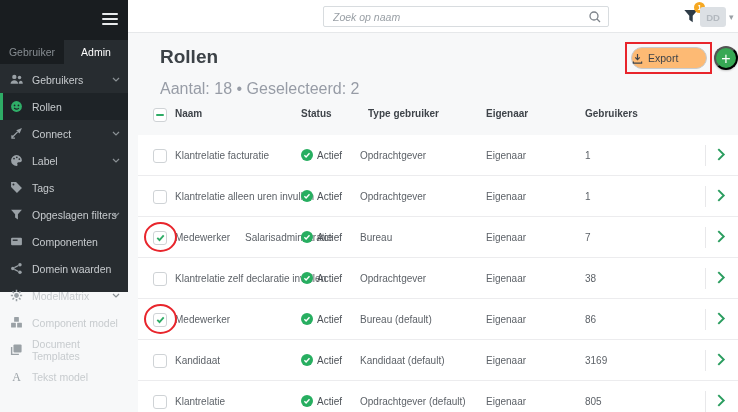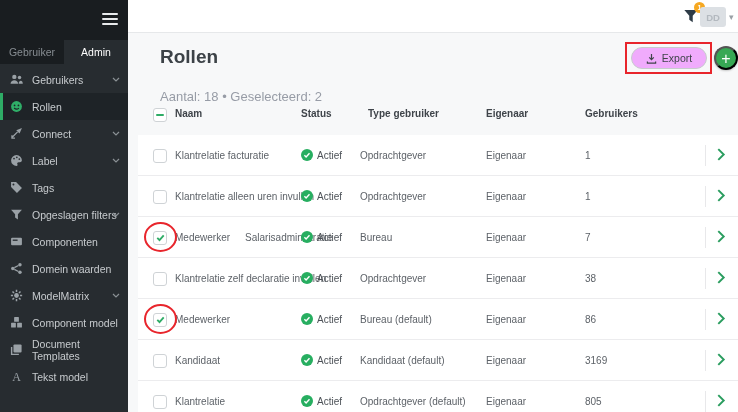--- a/index.html
+++ b/index.html
@@ -2,21 +2,21 @@
 <html><head>
 <meta charset="utf-8">
 <style>
   * { margin:0; padding:0; box-sizing:border-box; }
   html,body { width:738px; height:412px; }
   body {
     font-family:"Liberation Sans","DejaVu Sans",sans-serif;
     background:#f7f8f9; color:#3f444a; overflow:hidden; position:relative;
   }
   
-  .sidebar { position:absolute; left:0; top:0; width:128px; height:412px; background:#272c30; z-index:5; }
+  .sidebar { position:absolute; left:0; top:0; width:128px; height:292px; background:#272c30; z-index:5; }
   .sb-top { position:absolute; left:0; top:0; width:128px; height:40px; background:#191d20; }
   .hamburger { position:absolute; right:10px; top:13px; width:16px; height:12px; cursor:pointer; }
   .hamburger i { display:block; height:2px; background:#e8eaec; margin-bottom:3px; border-radius:1px; }
   .sb-tabs { position:absolute; left:0; top:40px; width:128px; height:24px; background:#191d20; display:flex; }
   .sb-tab { flex:1; display:flex; align-items:center; justify-content:center; font-size:10.5px; color:#878d92; cursor:pointer; }
   .sb-tab.active { background:#272c30; color:#ffffff; }
   .sb-items { position:absolute; left:0; top:66px; width:128px; }
   .sb-item { position:relative; height:27px; display:flex; align-items:center; padding-left:10px; color:#c7cbce; font-size:10.5px; cursor:pointer; }
   .sb-item .ic { width:13px; height:13px; margin-right:9px; color:#9aa1a6; flex:0 0 13px; display:flex; align-items:center; justify-content:center; }
   .sb-item .chev { position:absolute; right:8px; color:#8a9094; }
@@ -29,22 +29,22 @@
   .search { position:absolute; left:195px; top:6px; width:286px; height:21px; border:1px solid #d8dcdf; border-radius:2px; background:#fff; }
   .search input { width:100%; height:100%; border:0; outline:none; padding:0 26px 0 9px; font-size:10.5px; font-style:italic; color:#5d6268; font-family:inherit; background:transparent; }
   .search input::placeholder { color:#9aa0a6; font-style:italic; }
   .search .mag { position:absolute; right:6px; top:3px; cursor:pointer; }
   .filter-btn { position:absolute; left:555px; top:8px; width:18px; height:18px; cursor:pointer; }
   .badge { position:absolute; left:566px; top:2px; min-width:11px; height:11px; border-radius:6px; background:#f6a821; color:#fff; font-size:7px; font-weight:bold; display:flex; align-items:center; justify-content:center; }
   .avatar { position:absolute; left:572px; top:7px; width:26px; height:20px; background:#dce0e4; border-radius:3px; color:#b3b9bf; font-size:9.5px; font-weight:bold; display:flex; align-items:center; justify-content:center; cursor:pointer; }
   .caret { position:absolute; left:601px; top:12px; color:#9aa0a6; font-size:9px; cursor:pointer; }
   
   .page-title { position:absolute; left:32px; top:46px; font-size:19px; color:#3c4247; }
-  .page-sub { position:absolute; left:32px; top:89px; font-size:13px; color:#979ca6; }
-  .export-btn { position:absolute; left:503px; top:47px; width:76px; height:22px; border:1px solid #c8cbce; border-radius:11px; background:#f0abfc; display:flex; align-items:center; justify-content:center; gap:5px; font-size:10.5px; color:#3f444a; cursor:pointer; }
+  .page-sub { position:absolute; left:32px; top:80px; font-size:16px; color:#979ca6; }
+  .export-btn { position:absolute; left:503px; top:47px; width:76px; height:22px; border:1px solid #c8cbce; border-radius:11px; background:#fdba74; display:flex; align-items:center; justify-content:flex-start; gap:5px; font-size:10.5px; color:#3f444a; cursor:pointer; }
   .plus-btn { position:absolute; left:586px; top:46px; width:24px; height:24px; border-radius:50%; background:#37a854; color:#fff; font-size:16px; line-height:22px; text-align:center; cursor:pointer; box-shadow:0 1px 2px rgba(0,0,0,.2); }
   .anno-rect { position:absolute; left:497px; top:42px; width:87px; height:32px; border:2px solid #e8252c; pointer-events:none; z-index:8; }
   
   .thead { position:absolute; left:10px; top:95px; right:0; height:40px;text-align:right; }
   .thead .cb { top:13px; }
   .th { position:absolute; top:13px; font-size:10px; font-weight:bold; color:#3f444a; }
   .rows { position:absolute; left:10px; top:135px; right:0; background:#fff; }
   .row { position:relative; height:41px; background:#fff; border-bottom:1px solid #ececee; cursor:pointer; }
   .cell { position:absolute; top:15px; font-size:10px; color:#5d6268; white-space:nowrap; }
   .cb { position:absolute; left:15px; top:13.5px; width:14px; height:14px; background:#fff; border:1px solid #cfd3d6; border-radius:3px; cursor:pointer; display:flex; align-items:center; justify-content:center; }
@@ -211,20 +211,29 @@
             <text x="6" y="10.5" text-anchor="middle" font-size="11" font-family="Liberation Serif, DejaVu Serif, serif" fill="currentColor">A</text>
           </svg>
         </span>
         <span>Tekst model</span>
       </div>
     </nav>
 </aside>
 
 <div class="main">
   <div class="topbar">
+    <div class="search">
+      <input type="text" placeholder="Zoek op naam" style="">
+      <span class="mag">
+        <svg width="14" height="14" viewBox="0 0 14 14">
+            <circle cx="6" cy="6" r="4" stroke="#7d838a" stroke-width="1.3" fill="none"></circle>
+            <path d="M9 9l3 3" stroke="#7d838a" stroke-width="1.3"></path>
+          </svg>
+      </span>
+    </div>
     <span class="filter-btn">
       <svg width="16" height="16" viewBox="0 0 12 12">
           <path d="M1 1.5h10L7.3 5.8v4.8L4.7 8.8V5.8z" fill="#2e3b46"></path>
         </svg>
     </span>
     <span class="badge">1</span>
     <div class="avatar">DD</div>
     <span class="caret">▾</span>
   </div>
 

